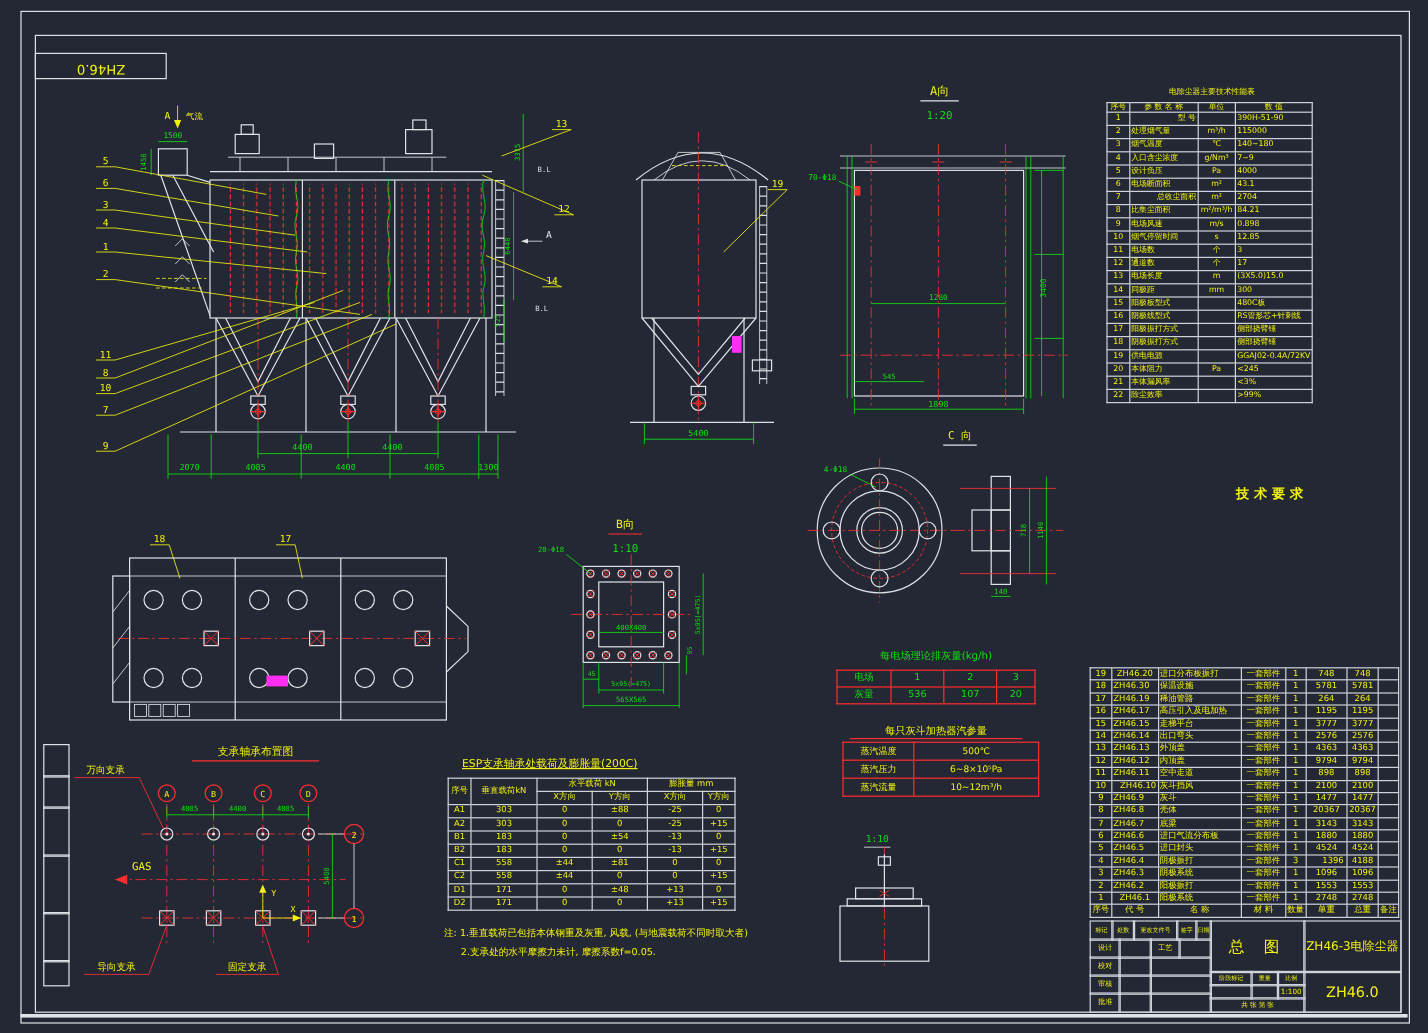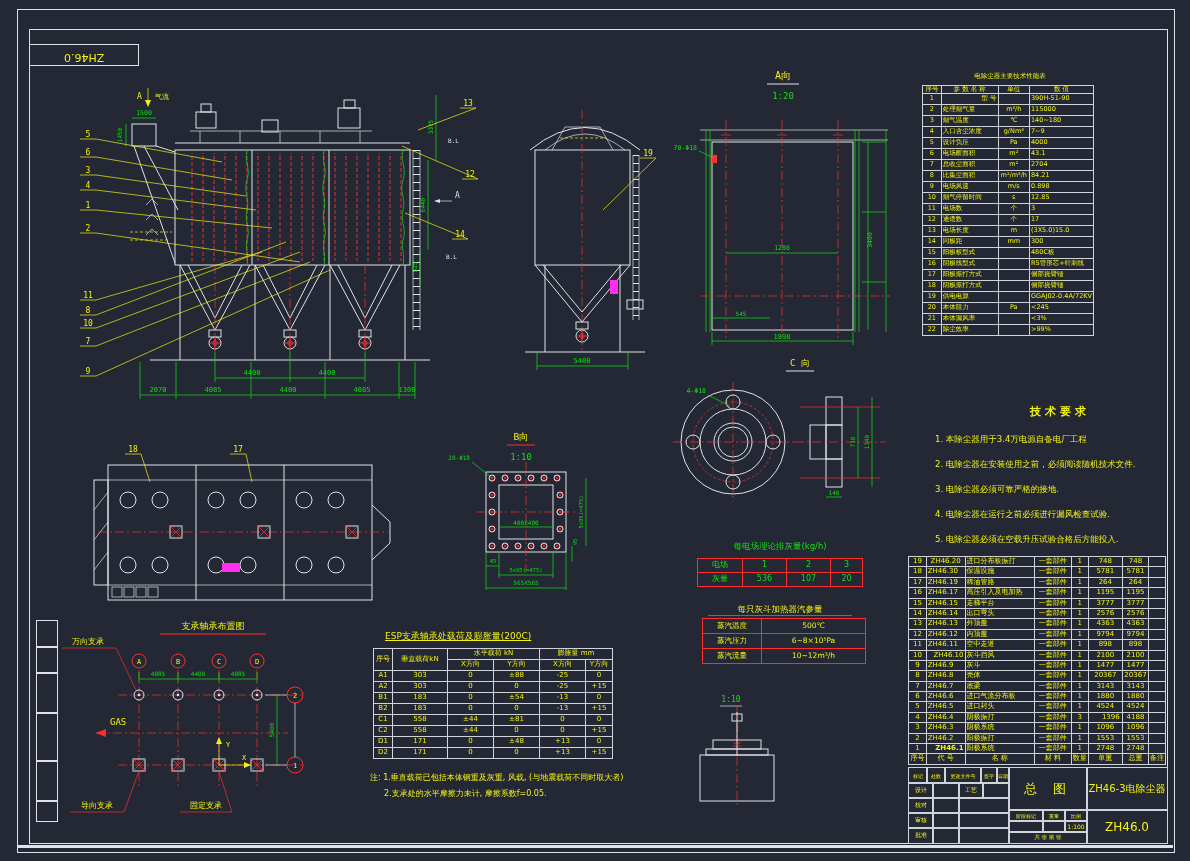--- a/index.html
+++ b/index.html
@@ -449,21 +449,21 @@
 
         <tr>
           <td>6</td>
           <td style="text-align:left;">电场断面积</td>
           <td>m²</td>
           <td style="text-align:left;">43.1</td>
         </tr>
 
         <tr>
           <td>7</td>
-          <td style="text-align:left;">总收尘面积</td>
+          <td style="text-align:right;">总收尘面积</td>
           <td>m²</td>
           <td style="text-align:left;">2704</td>
         </tr>
 
         <tr>
           <td>8</td>
           <td style="text-align:left;">比集尘面积</td>
           <td>m²/m³/h</td>
           <td style="text-align:left;">84.21</td>
         </tr>
@@ -563,32 +563,20 @@
           <td>22</td>
           <td style="text-align:left;">除尘效率</td>
           <td></td>
           <td style="text-align:left;">&gt;99%</td>
         </tr>
       </tbody>
   </table>
 
   <div class="abs" style="left:935px;top:404px;width:250px;">
     <div class="ty ctr" style="font-size:11px;font-weight:bold;letter-spacing:4px;margin-bottom:8px;">技术要求</div>
-    <div>
-
-        <div class="ty" style="font-size:8.5px;line-height:25px;white-space:nowrap;">1. 本除尘器用于3.4万电源自备电厂工程</div>
-
-        <div class="ty" style="font-size:8.5px;line-height:25px;white-space:nowrap;">2. 电除尘器在安装使用之前，必须阅读随机技术文件.</div>
-
-        <div class="ty" style="font-size:8.5px;line-height:25px;white-space:nowrap;">3. 电除尘器必须可靠严格的接地.</div>
-
-        <div class="ty" style="font-size:8.5px;line-height:25px;white-space:nowrap;">4. 电除尘器在运行之前必须进行漏风检查试验.</div>
-
-        <div class="ty" style="font-size:8.5px;line-height:25px;white-space:nowrap;">5. 电除尘器必须在空载升压试验合格后方能投入.</div>
-      </div>
   </div>
 
   <div class="abs tg ctr" style="left:690px;top:541px;width:180px;font-size:8.5px;">每电场理论排灰量(kg/h)</div>
   <table class="cadtb ash">
     <tbody>
       <tr>
         <td style="width:42px;">电场</td>
         <td style="width:41px;">1</td>
         <td style="width:41px;">2</td>
         <td>3</td>
@@ -915,21 +903,21 @@
           <td style="width:82px;text-align:left;">阳极振打</td>
           <td style="width:42px;">一套部件</td>
           <td style="width:12px;">1</td>
           <td style="width:24px;">1553</td>
           <td style="width:24px;">1553</td>
           <td></td>
         </tr>
 
         <tr>
           <td style="width:16px;">1</td>
-          <td style="width:44px;text-align:right;font-weight:bold;">ZH46.1</td>
+          <td style="width:44px;text-align:center;">ZH46.1</td>
           <td style="width:82px;text-align:left;">阳极系统</td>
           <td style="width:42px;">一套部件</td>
           <td style="width:12px;">1</td>
           <td style="width:24px;">2748</td>
           <td style="width:24px;">2748</td>
           <td></td>
         </tr>
       </tbody>
     <tfoot>
       <tr>

